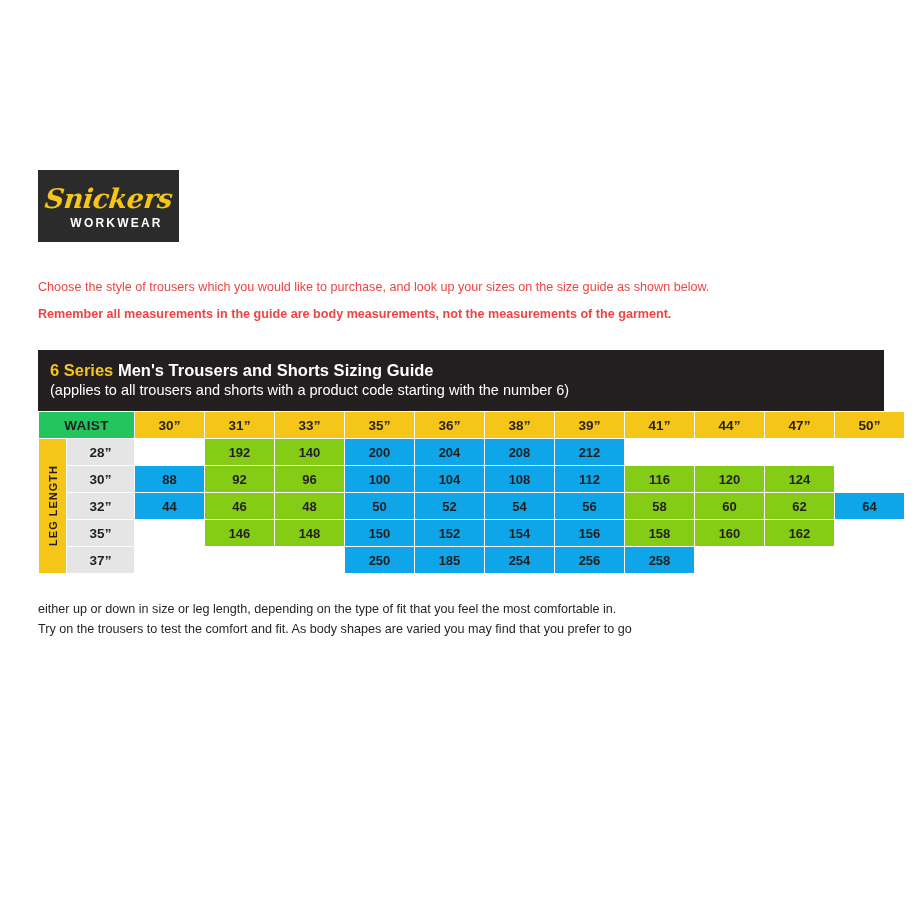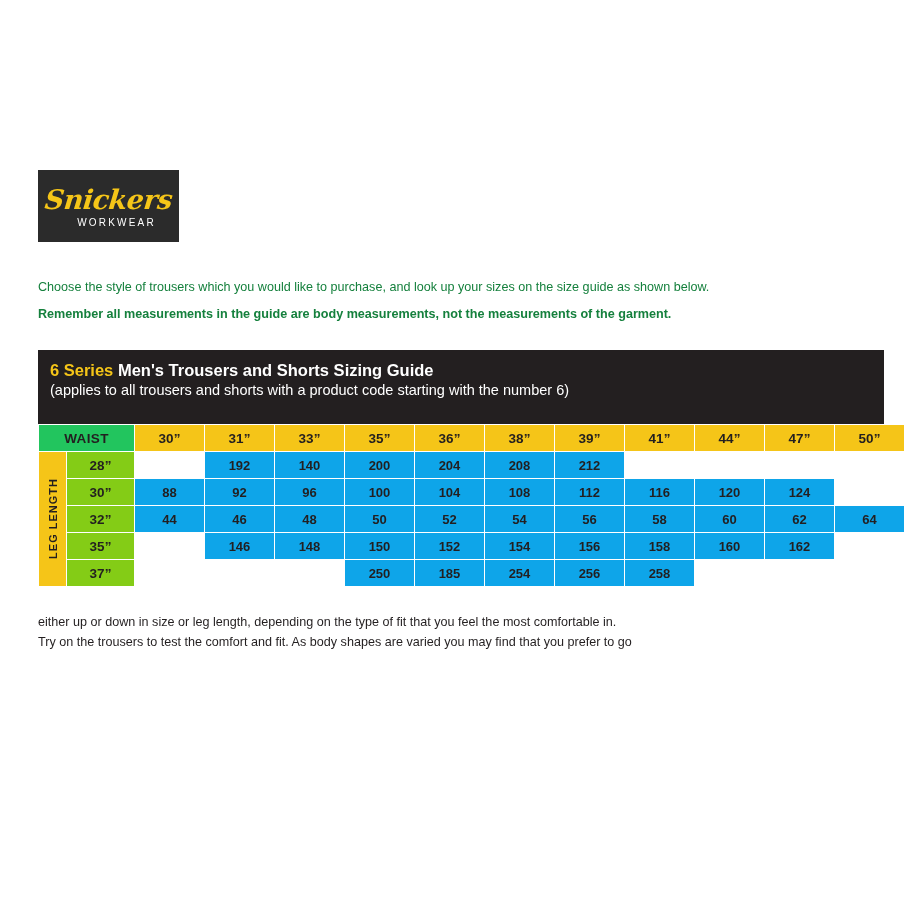--- a/index.html
+++ b/index.html
@@ -43,49 +43,49 @@
     font-family: "DejaVu Serif", serif;
     font-style: italic;
     font-weight: bold;
     font-size: 27px;
     letter-spacing: -0.5px;
     line-height: 1;
     transform: skewX(-6deg);
   }
   .logo-sub {
     color: #ffffff;
-    font-size: 10px;
+    font-size: 12px;
     letter-spacing: 2.2px;
-    font-weight: normal;
+    font-weight: bold;
     margin-top: 4px;
     margin-left: 16px;
   }
 
   
   .intro {
     margin-top: 36px;
     font-size: 12.6px;
     line-height: 1.5;
-    color: #15803d;
+    color: #ef4444;
   }
   .intro .bold {
     font-weight: bold;
     display: block;
     margin-top: 8px;
   }
 
   
   .table-wrap {
     margin-top: 26px;
     width: 846px;
   }
   .title-bar {
     background: #231f20;
     color: #ffffff;
-    padding: 10px 12px 24px 12px;
+    padding: 10px 12px 11px 12px;
     box-sizing: border-box;
   }
   .title-line1 {
     font-size: 16.5px;
     font-weight: bold;
     line-height: 1.25;
   }
   .title-line1 .accent {
     color: #f5c518;
   }
@@ -120,39 +120,39 @@
     font-weight: bold;
     height: 28px;
   }
   .hdr-waist {
     background: #22c55e;
     font-size: 13.5px;
     font-weight: bold;
     letter-spacing: 0.4px;
   }
   .rowlabel {
-    background: #84cc16;
+    background: #e5e5e5;
     font-weight: bold;
     font-size: 13.5px;
   }
   .legcell {
     background: #f5c518;
     font-weight: bold;
     font-size: 11px;
     letter-spacing: 1px;
     width: 28px;
   }
   .legcell .vert {
     writing-mode: vertical-rl;
     transform: rotate(180deg);
     display: inline-block;
     white-space: nowrap;
   }
   td.v-light { background: #0ea5e9; }
-  td.v-mid   { background: #0ea5e9; }
+  td.v-mid   { background: #84cc16; }
   td.v-empty { background: #ffffff; }
 
   
   .footnote {
     margin-top: 26px;
     font-size: 12.6px;
     line-height: 1.55;
     color: #231f20;
   }
 </style>

